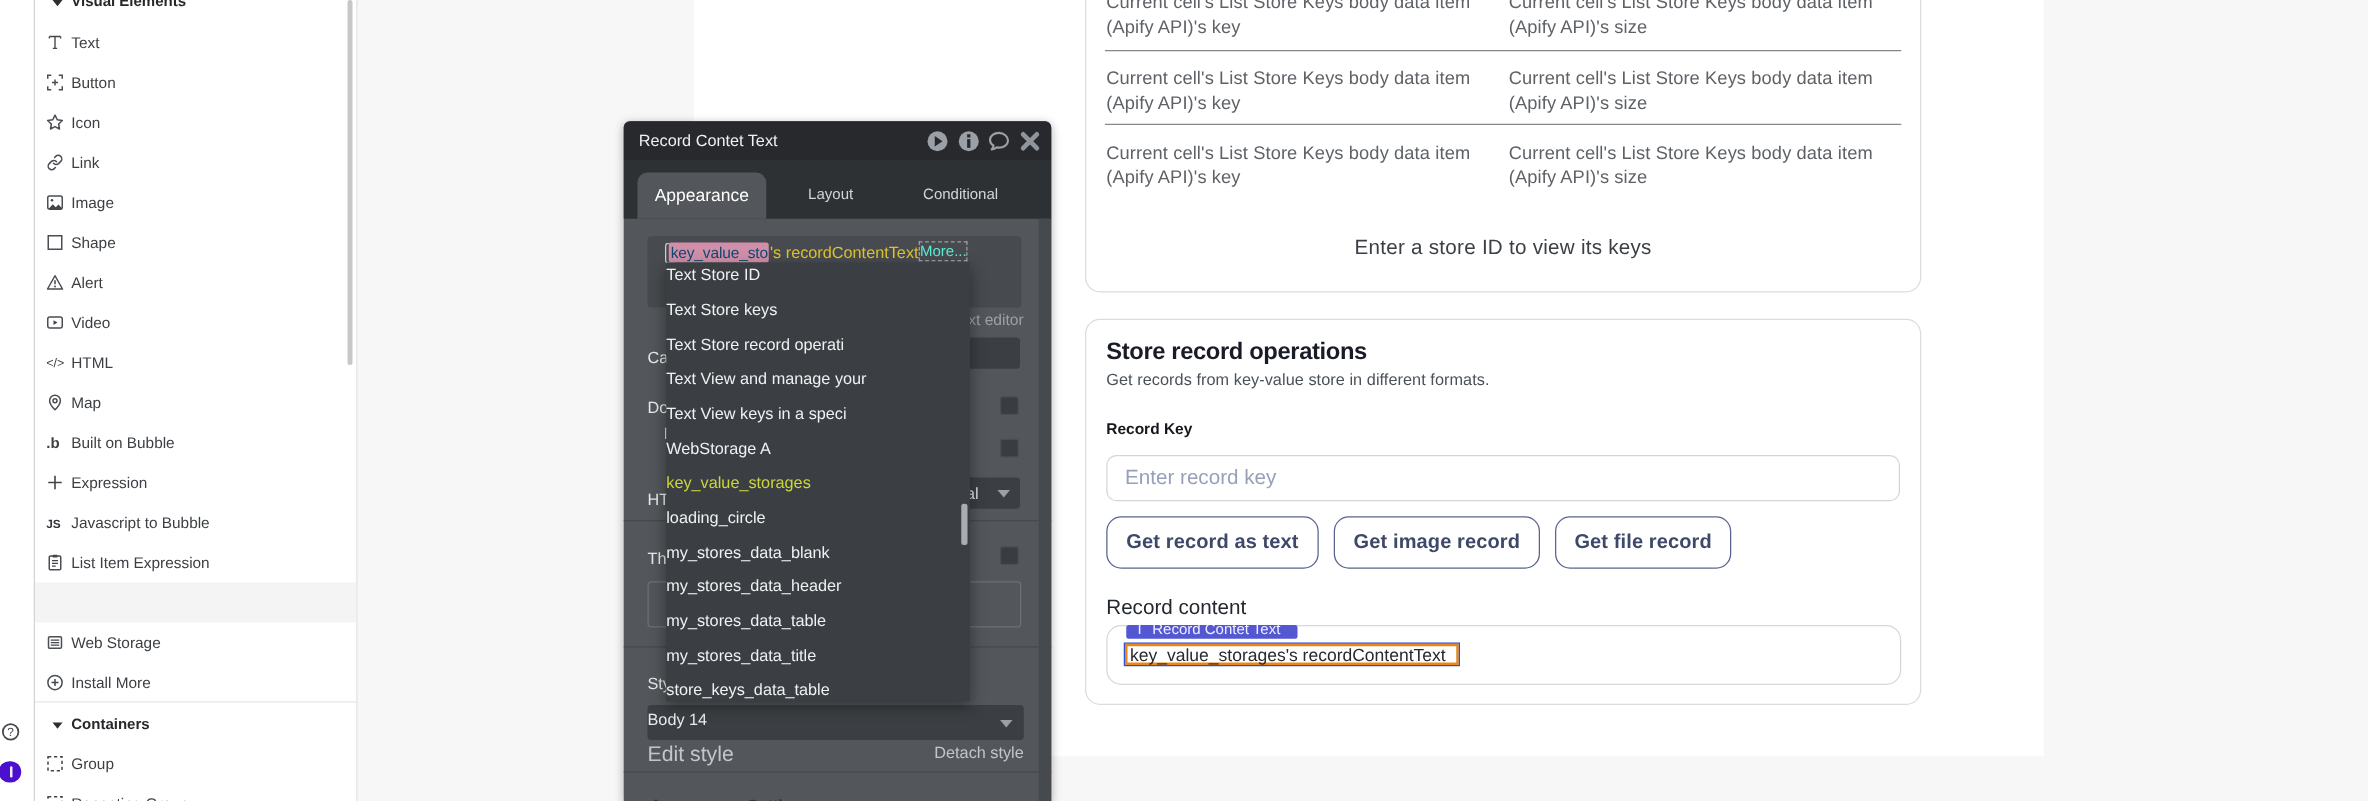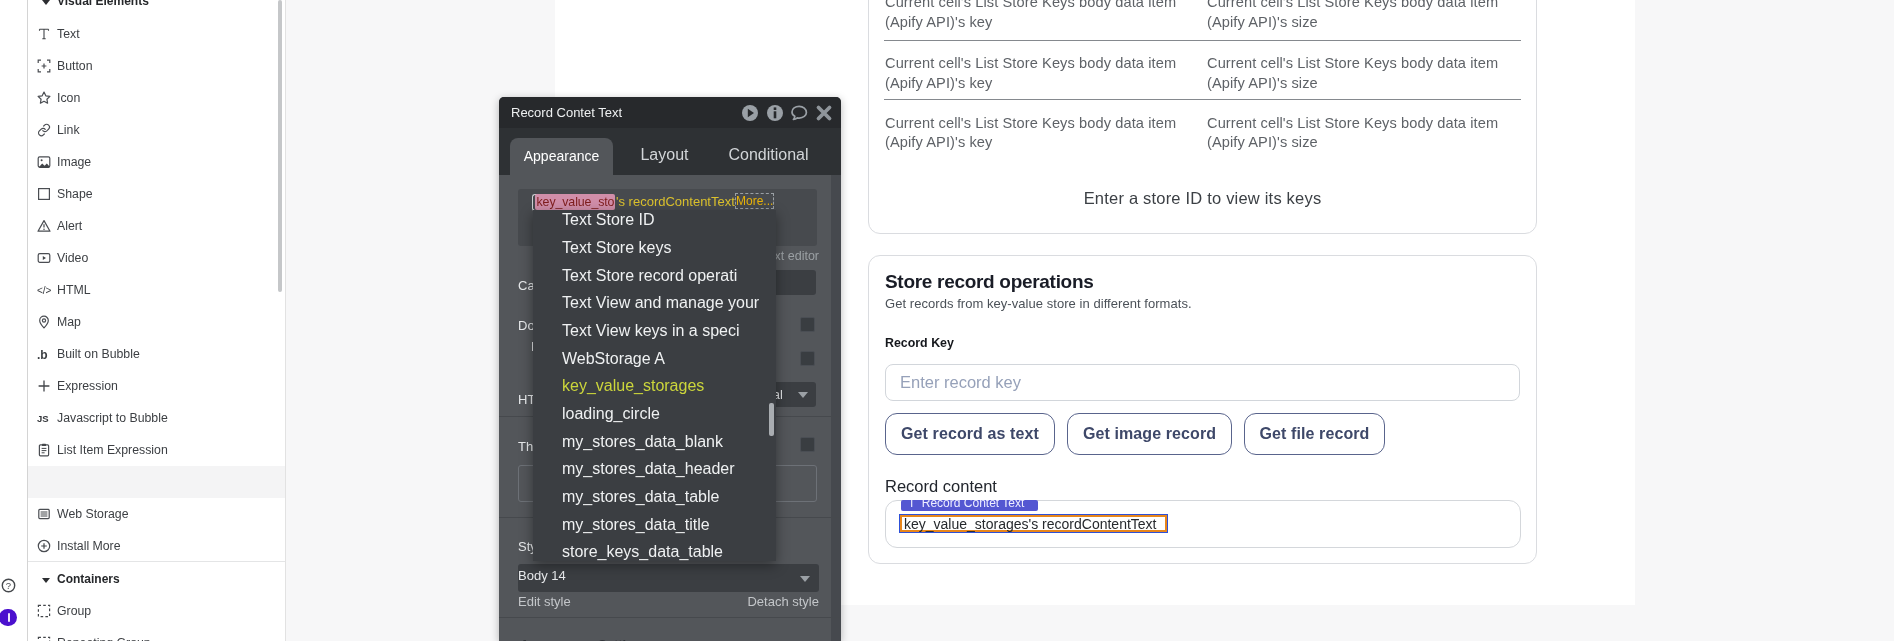--- a/index.html
+++ b/index.html
@@ -48,49 +48,49 @@
 #rectag span { position:absolute; left:7px; top:-4.5px; font-size:12px; color:#eef; white-space:nowrap; }
 #recsel { left:31px; top:258.5px; width:267px; height:17px; border:2px solid #e8861c; outline:1px solid #2d50d8; background:#fff; }
 #recsel span { position:absolute; left:2px; top:-1px; font-size:14px; color:#26292d; white-space:nowrap; }
 
 
 #panel { left:499px; top:97px; width:342px; height:544px; background:#53565a; border-radius:5px 5px 0 0; box-shadow:0 2px 8px rgba(0,0,0,0.28); }
 #ptitle { left:0; top:0; width:342px; height:31px; background:#27292c; border-radius:5px 5px 0 0; }
 #ptitle .t { position:absolute; left:12px; top:0; line-height:31px; font-size:13px; color:#eef0f1; }
 #ptabs { left:0; top:31px; width:342px; height:47px; background:#2e3134; }
 #atab { left:11px; top:41px; width:103px; height:37px; background:#53565a; border-radius:8px 8px 0 0; text-align:center; line-height:37px; font-size:14px; color:#fff; }
-.itab { position:absolute; top:41px; width:103px; text-align:center; line-height:34px; font-size:16px; color:#d2d5d8; }
+.itab { position:absolute; top:41px; width:103px; text-align:center; line-height:34px; font-size:12px; color:#d2d5d8; }
 
 
 #composer { left:19px; top:92px; width:299px; height:57px; background:#474a4e; border-radius:3px; }
 #chipwrap { left:33px; top:96.5px; height:17px; }
-#chip { position:absolute; left:2.5px; top:0.5px; width:80px; height:16px; background:#d18ea9; border-radius:2px; font-size:12.4px; letter-spacing:-0.1px; color:#7f1d1d; line-height:16px; padding-left:2px; white-space:nowrap; overflow:hidden; }
+#chip { position:absolute; left:2.5px; top:0.5px; width:80px; height:16px; background:#d18ea9; border-radius:2px; font-size:12.4px; letter-spacing:-0.1px; color:#0c4a6e; line-height:16px; padding-left:2px; white-space:nowrap; overflow:hidden; }
 #bracket { position:absolute; left:0; top:0; width:8px; height:17px; border:1.5px solid #cdd0d3; border-right:none; border-radius:3px 0 0 3px; }
 #yexp { left:117px; top:97px; font-size:13px; color:#dcc22d; white-space:nowrap; }
-#morebox { left:236px; top:95.5px; width:39px; height:16px; border:1px dashed #9aa0a5; font-size:12px; color:#eab308; text-align:center; line-height:14px; }
+#morebox { left:236px; top:95.5px; width:39px; height:16px; border:1px dashed #9aa0a5; font-size:12px; color:#5eead4; text-align:center; line-height:14px; }
 #richlink { left:0; top:152px; width:320px; text-align:right; font-size:12.5px; color:#9ba0a4; }
 .plab { position:absolute; left:19px; font-size:13px; color:#e8eaec; }
 .pcheck { position:absolute; left:301px; width:15px; height:15px; background:#393d41; border:1px solid #4a4e54; border-radius:2px; }
 #capinput { left:141px; top:173px; width:176px; height:25px; background:#3b3e42; border-radius:3px; }
 #htmlsel { left:181px; top:285px; width:136px; height:25px; background:#3b3e42; border-radius:3px; }
 #htmlsel .tx { position:absolute; right:33px; top:0; line-height:25px; font-size:13px; color:#dfe1e3; }
 #htmlsel .ar { position:absolute; right:8px; top:10px; width:0; height:0; border-left:5px solid transparent; border-right:5px solid transparent; border-top:6px solid #9ba0a5; }
 .pdiv { position:absolute; left:0; width:342px; height:1px; background:#46494d; }
 #emptyinput { left:19px; top:367.5px; width:299px; height:37px; border:1px solid #6d7177; border-radius:3px; }
 #stylesel { left:19px; top:466.5px; width:301px; height:28.5px; background:#3b3e42; border-radius:3px; }
 #stylesel .tx { position:absolute; left:0; top:-1.5px; line-height:28.5px; font-size:13px; color:#e8eaec; }
 #stylesel .ar { position:absolute; right:9px; top:12px; width:0; height:0; border-left:5.5px solid transparent; border-right:5.5px solid transparent; border-top:6.5px solid #9ba0a5; }
-#editstyle { left:19px; top:496.5px; font-size:13px; color:#c3c6c9; }
+#editstyle { left:19px; top:496.5px; font-size:17px; color:#c3c6c9; }
 #detachstyle { left:0; top:496.5px; width:320px; text-align:right; font-size:13px; color:#c3c6c9; }
 #appsettings { left:21px; top:540px; font-size:13px; font-weight:bold; color:#303337; }
 
 #ptrack { left:332px; top:78px; width:9.5px; height:466px; background:#46494e; }
 
 #ddown { left:34px; top:113.3px; width:243px; height:350.5px; background:#3b3e42; box-shadow:0 4px 12px rgba(0,0,0,0.4); z-index:5; }
-.dit { position:absolute; left:29px; height:27.7px; line-height:27.7px; font-size:16px; color:#eff1f2; white-space:nowrap;text-align:right; }
+.dit { position:absolute; left:0; height:27.7px; line-height:27.7px; font-size:13px; color:#eff1f2; white-space:nowrap;text-align:right; }
 #ddscroll { position:absolute; left:236px; top:192.7px; width:5px; height:33px; background:#a9adb1; border-radius:2px; }
 
 
 .hic { position:absolute; top:4.5px; width:22px; height:22px; }
 </style>
 </head>
 <body>
 
 <div class="abs" id="page"></div>
 

